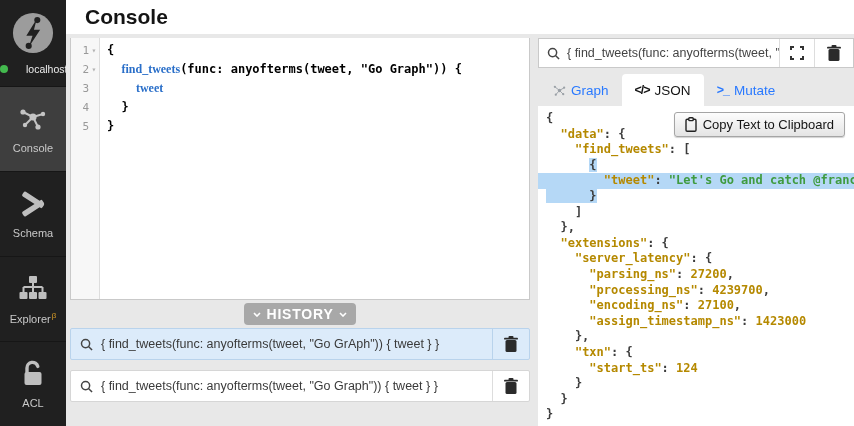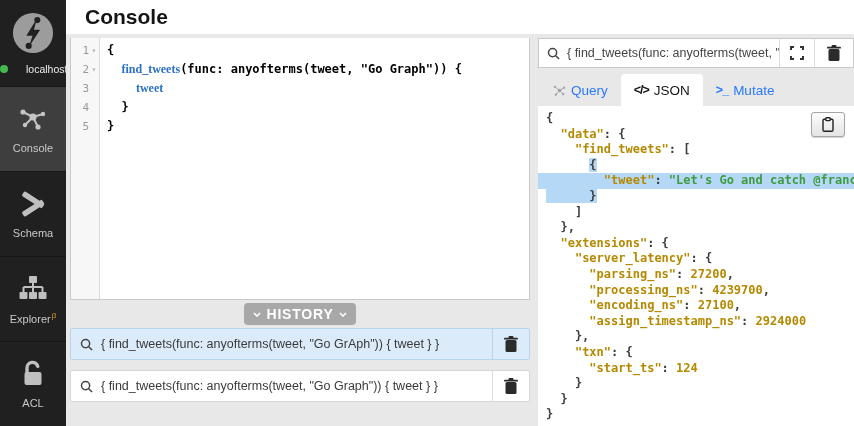--- a/index.html
+++ b/index.html
@@ -278,21 +278,21 @@
                   </g>
                   <g fill="#9aa0a6">
                     <circle cx="7" cy="7" r="1.8"></circle>
                     <circle cx="2" cy="3" r="1.2"></circle>
                     <circle cx="12" cy="4" r="1.2"></circle>
                     <circle cx="3" cy="11.5" r="1.2"></circle>
                     <circle cx="11" cy="11" r="1.2"></circle>
                   </g>
                 </svg>
               </span>
-              <span>Query</span>
+              <span>Graph</span>
             </div>
             <div class="tab active">
               <span class="ticon">
                 <b class="gj">&lt;/&gt;</b>
               </span>
               <span>JSON</span>
             </div>
             <div class="tab">
               <span class="ticon">
                 <b class="gr">&gt;_</b>
@@ -309,32 +309,33 @@
               <div class="json-row"><span>      </span><span class="tk-hl">{</span></div>
               <div class="json-row hl-line"><span>        </span><span class="tk-k">"tweet"</span><span>: </span><span class="tk-s">"Let's Go and catch @francesc</span></div>
               <div class="json-row"><span class="tk-hl">      }</span></div>
               <div class="json-row"><span>    ]</span></div>
               <div class="json-row"><span>  },</span></div>
               <div class="json-row"><span>  </span><span class="tk-k">"extensions"</span><span>: {</span></div>
               <div class="json-row"><span>    </span><span class="tk-k">"server_latency"</span><span>: {</span></div>
               <div class="json-row"><span>      </span><span class="tk-k">"parsing_ns"</span><span>: </span><span class="tk-n">27200</span><span>,</span></div>
               <div class="json-row"><span>      </span><span class="tk-k">"processing_ns"</span><span>: </span><span class="tk-n">4239700</span><span>,</span></div>
               <div class="json-row"><span>      </span><span class="tk-k">"encoding_ns"</span><span>: </span><span class="tk-n">27100</span><span>,</span></div>
-              <div class="json-row"><span>      </span><span class="tk-k">"assign_timestamp_ns"</span><span>: </span><span class="tk-n">2924000</span></div>
+              <div class="json-row"><span>      </span><span class="tk-k">"assign_timestamp_ns"</span><span>: </span><span class="tk-n">1423000</span></div>
               <div class="json-row"><span>    },</span></div>
               <div class="json-row"><span>    </span><span class="tk-k">"txn"</span><span>: {</span></div>
               <div class="json-row"><span>      </span><span class="tk-k">"start_ts"</span><span>: </span><span class="tk-n">124</span></div>
               <div class="json-row"><span>    }</span></div>
               <div class="json-row"><span>  }</span></div>
               <div class="json-row"><span>}</span></div>
             </div>
           <button class="copy-btn">
             <svg width="12" height="15" viewBox="0 0 12 15" fill="none" stroke="#222" stroke-width="1.4">
                 <rect x="1" y="2.2" width="10" height="12" rx="1.2"></rect>
                 <rect x="3.8" y="0.8" width="4.4" height="2.8" rx="0.8" fill="#fff"></rect>
               </svg>
+            <span>Copy Text to Clipboard</span>
           </button>
         </div>
       </div>
 
     </div>
   </div>
 </div>
 
 </body></html>

